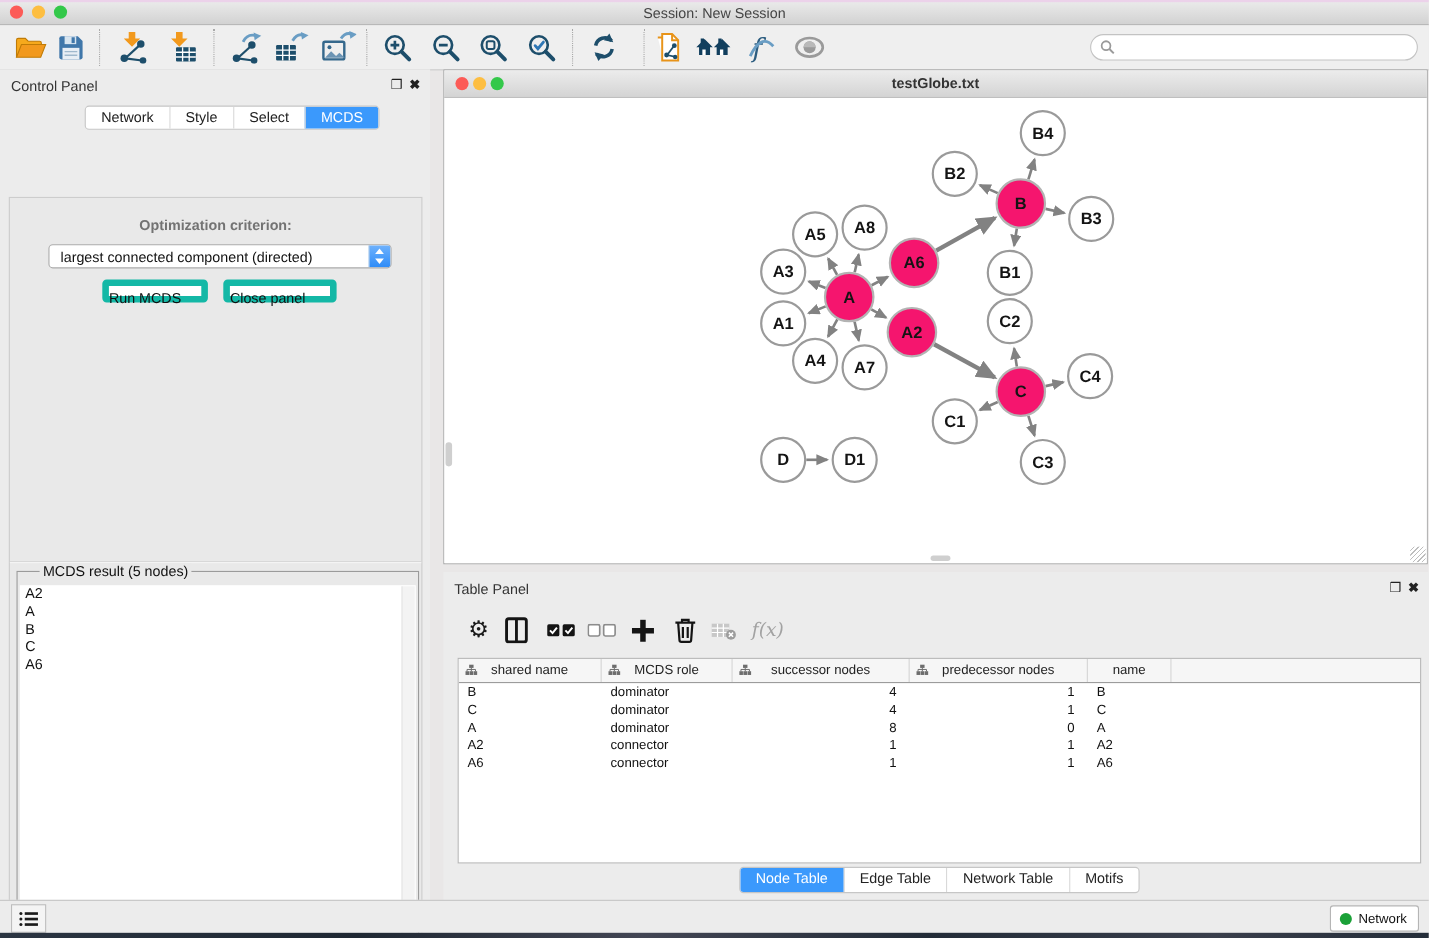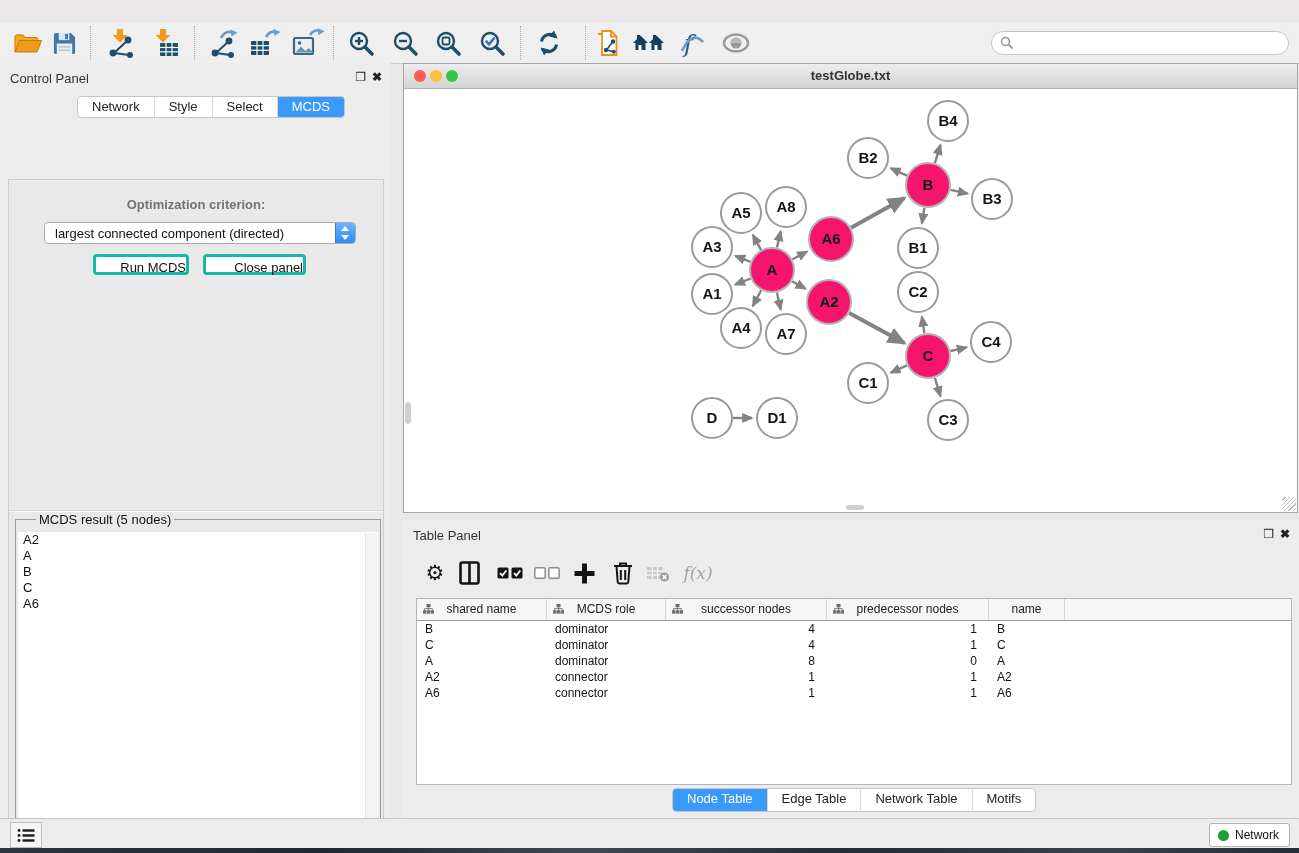--- a/index.html
+++ b/index.html
@@ -24,21 +24,21 @@
   .seg{font-size:13px;line-height:20px;padding:0 14px;color:#222;border-left:1px solid #d9d9d9;white-space:nowrap;}
   .seg:first-child{border-left:none;}
   .seg-sel{background:#3b99fc;color:#fff;}
   .cpanel-content{position:absolute;left:8px;top:116px;width:374px;height:694px;background:#e9e9e9;border:1px solid #cdcdcd;}
   .opt-label{position:absolute;left:0;top:17px;width:100%;text-align:center;font-size:13px;color:#737373;font-weight:bold;}
   .combo{position:absolute;left:35px;top:42px;width:312px;height:22px;background:#fff;border:1px solid #acacac;border-radius:4px;font-size:13px;line-height:22px;color:#111;padding-left:10px;box-sizing:border-box;}
   .combo-stepper{position:absolute;right:0px;top:0px;width:19px;height:20px;background:linear-gradient(#6fb2fd,#2e8cf8);border-radius:0 3px 3px 0;border-left:1px solid #2f7fd8;}
   .chev{position:absolute;left:5px;width:0;height:0;border-left:4.5px solid transparent;border-right:4.5px solid transparent;}
   .chev.up{top:3px;border-bottom:5px solid #fff;}
   .chev.down{bottom:3px;border-top:5px solid #fff;}
-  .btn{position:absolute;height:21px;background:#fff;border:3px solid #14b8a6;border-radius:4px;font-size:13px;color:#111;text-align:right;line-height:21px;box-sizing:border-box;}
+  .btn{position:absolute;height:21px;background:#fff;border:6px solid #14b8a6;border-radius:4px;font-size:13px;color:#111;text-align:left;line-height:21px;box-sizing:border-box;}
   .groove{position:absolute;left:0;top:330px;width:100%;border-top:1px solid #d8d8d8;border-bottom:1px solid #f5f5f5;}
   .groupbox{position:absolute;left:6px;top:339px;width:364px;height:345px;border:1px solid #9b9b9b;}
   .groupbox-label{position:absolute;left:20px;top:-8px;background:#e9e9e9;padding:0 3px;font-size:13px;color:#111;}
   .mcds-list{position:absolute;left:2px;top:12px;right:2px;bottom:2px;background:#fff;}
   .mcds-track{position:absolute;right:0;top:0;width:11px;height:100%;background:#f3f3f3;border-left:1px solid #e4e4e4;}
   .mcds-item{font-size:13px;line-height:16px;padding-left:5px;color:#111;}
   
   .netwin{position:absolute;left:403px;top:63px;width:895px;height:450px;background:#fff;border:1px solid #a5a5a5;box-sizing:border-box;font-weight:bold;}
   .net-titlebar{position:absolute;left:0;top:0;width:100%;height:24px;background:linear-gradient(#ececec,#d4d4d4);border-bottom:1px solid #b1b1b1;}
   .net-title{position:absolute;width:100%;text-align:center;line-height:24px;font-size:13px;color:#333;}
@@ -64,20 +64,26 @@
   .list-btn{position:absolute;left:10px;top:3px;width:30px;height:24px;background:#f4f4f4;border:1px solid #bdbdbd;display:flex;align-items:center;justify-content:center;}
   .mem-btn{position:absolute;right:9px;top:4px;height:22px;background:#fff;border:1px solid #b5b5b5;border-radius:3px;display:flex;align-items:center;padding:0 10px 0 8px;font-size:12px;color:#111;}
   .mem-dot{width:11px;height:11px;border-radius:50%;background:#1ba138;margin-right:6px;}
   .wallpaper{position:absolute;left:0;top:848px;width:1299px;height:5px;background:linear-gradient(90deg,#2b3542,#1f2833 25%,#434654 45%,#232c38 65%,#3a3f4c 85%,#242d39);}
 </style>
 </head>
 <body>
 
 <div id="app">
 
+  <div class="titlebar">
+    <span class="tl" style="left:9px;background:#fc5b57;"></span>
+    <span class="tl" style="left:29px;background:#fdbe41;"></span>
+    <span class="tl" style="left:49px;background:#34c84a;"></span>
+    <div class="title-text">Session: New Session</div>
+  </div>
 
   <div class="toolbar">
     <div class="tb-btn" style="left:10px;">
       <svg width="30" height="26" viewBox="0 0 30 26">
           <path d="M2 22 V6.5 q0-1.6 1.6-1.6 H10 l2.6 2.6 H23 q1.6 0 1.6 1.6 V11" fill="#f6a91c" stroke="#c07b06" stroke-width="1"></path>
           <path d="M2 22 L6.5 10.5 H28.5 L24 22 Z" fill="#f2991d" stroke="#c07b06" stroke-width="1"></path>
         </svg>
     </div>
     <div class="tb-btn" style="left:46px;">
       <svg width="25" height="25" viewBox="0 0 26 26">

